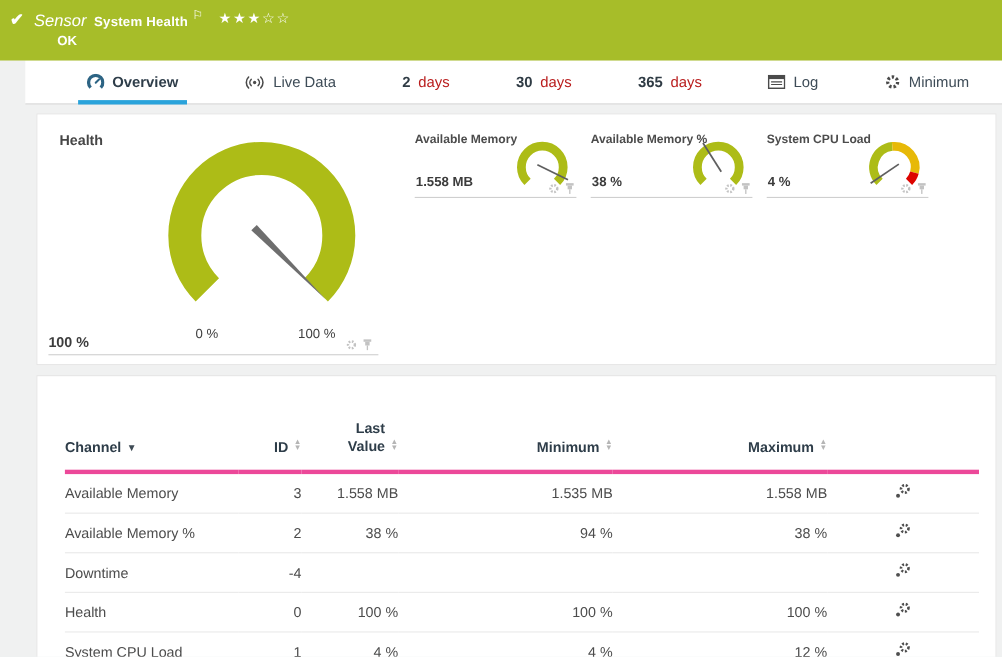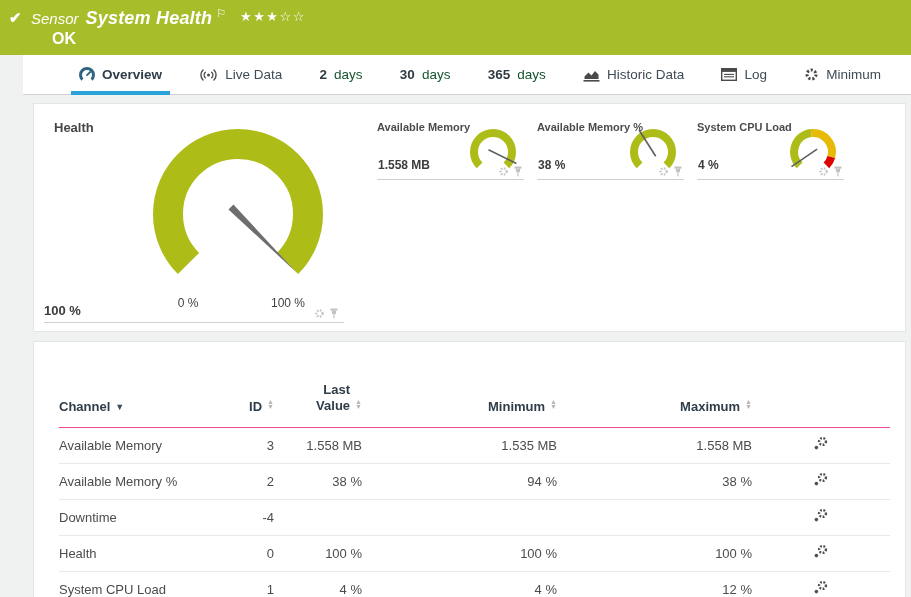--- a/index.html
+++ b/index.html
@@ -5,33 +5,33 @@
   * { box-sizing: border-box; margin: 0; padding: 0; }
   html,body { width:911px; height:597px; }
   body { font-family: "Liberation Sans", sans-serif; background:#eceff0; overflow:hidden; }
   .app { width:911px; height:597px; position:relative; background:#f0f1f1; overflow:hidden; }
 
   
   .topbar { height:55px; background:var(--green,#a7bd29); color:#fff; position:relative; }
   .check-icon { position:absolute; left:9px; top:9px; font-size:15px; font-weight:bold; }
   .title-row { padding:7px 0 0 31px; white-space:nowrap; }
   .kind { font-style:italic; font-size:15px; margin-right:7px; }
-  .sensor-name { font-weight:bold; font-size:18px; letter-spacing:.2px;font-style:italic; }
+  .sensor-name { font-weight:bold; font-size:12px; letter-spacing:.2px; }
   .flag-icon { font-size:11px; vertical-align:7px; margin-left:4px; }
   .stars { font-size:13px; margin-left:14px; letter-spacing:1.5px; vertical-align:3px; cursor:pointer; }
-  .status-ok { padding:1px 0 0 52px; font-weight:bold; font-size:16px; }
+  .status-ok { padding:1px 0 0 52px; font-weight:bold; font-size:12px; }
 
   
   .tabs { height:40px; background:#fff; border-bottom:1px solid #d2d2d2; display:flex;
           align-items:stretch; justify-content:space-between; padding:0 30px 0 56px;margin-left:23px; }
   .tab { display:flex; align-items:center; gap:7px; font-size:13.5px; color:#3e4c57;
          position:relative; cursor:pointer; white-space:nowrap; }
   .tab-icon { display:inline-flex; align-items:center; }
   .tab .tab-num { font-weight:bold; color:#2f3b44; }
-  .tab .tab-unit { color:#14532d; }
+  .tab .tab-unit { color:#b91c1c; }
   .tab.active { color:#2e3d49; font-weight:bold; }
   .tab.active::after { content:""; position:absolute; left:-8px; right:-8px; bottom:-1px;
                        height:4px; background:var(--accent,#2aa3db); }
 
   
   .content { padding:8px 5px 0 33px; }
   .panel { background:#fff; border:1px solid #e5e5e5; }
 
   
   .gauges-panel { height:229px; display:flex; position:relative; }
@@ -50,21 +50,21 @@
   .mini-title { font-size:11px; font-weight:bold; color:#4c4c4c; padding-top:7px; white-space:nowrap; }
   .mini-gauge-svg { position:absolute; right:2px; top:11px; }
   .mini-value { position:absolute; left:1px; bottom:7px; font-size:12px; font-weight:bold; color:#3c3c3c; }
   .mini-icons { position:absolute; right:1px; bottom:2px; display:flex; gap:4px; }
   .mini-icons span { display:inline-flex; cursor:pointer; }
 
   
   .table-panel { margin-top:9px; height:265px; padding:14px 15px 0 25px; overflow:hidden; }
   table { border-collapse:collapse; width:100%; font-size:13px; color:#4c4c4c; table-layout:fixed; }
   th { color:#2e3d49; font-weight:bold; text-align:right; vertical-align:bottom;
-       padding:26px 0 13px 0; border-bottom:1px solid #ec4899; cursor:pointer; }
+       padding:26px 0 13px 0; border-bottom:4px solid #ec4899; cursor:pointer; }
   th.col-channel { text-align:left; }
   th .wrapped { display:inline-block; max-width:46px; line-height:16px; vertical-align:bottom; }
   .sort-icon { display:inline-block; vertical-align:2px; margin-left:5px; color:#b5b5b5;
                font-size:7px; line-height:5px; }
   .sort-icon i { display:block; font-style:normal; }
   .channel-sort-icon { font-size:9px; color:#3f4b55; margin-left:5px; vertical-align:1px; }
   td { padding:8px 0 9px 0; border-bottom:1px solid #e9e9e9; }
   td.num { text-align:right; }
   td.icon-cell { text-align:center; }
   td.icon-cell span { display:inline-flex; cursor:pointer; }
@@ -110,30 +110,20 @@
   </div>
       <div class="tab">
 
     <span class="tab-num">30</span>
     <span class="tab-unit">days</span>
   </div>
       <div class="tab">
 
     <span class="tab-num">365</span>
     <span class="tab-unit">days</span>
-  </div>
-      <div class="tab">
-    <span class="tab-icon">
-          <svg width="17" height="14" viewBox="0 0 17 14">
-            <path d="M1.5 11 V8.5 L5.5 4.5 L8.5 7.5 L12 3 L15.5 6.5 V11 Z" fill="#4a4a4a"></path>
-            <path d="M0.5 12.8 H16.5" stroke="#4a4a4a" stroke-width="1.6"></path>
-          </svg>
-        </span>
-    <span class="tab-label">Historic Data</span>
-
   </div>
       <div class="tab">
     <span class="tab-icon">
           <svg width="16" height="13" viewBox="0 0 16 13">
             <rect x="0.7" y="0.7" width="14.6" height="11.6" fill="none" stroke="#4a4a4a" stroke-width="1.4"></rect>
             <rect x="0.7" y="0.7" width="14.6" height="3.2" fill="#4a4a4a"></rect>
             <line x1="3" y1="6.4" x2="13" y2="6.4" stroke="#4a4a4a" stroke-width="1.1"></line>
             <line x1="3" y1="8.8" x2="13" y2="8.8" stroke="#4a4a4a" stroke-width="1.1"></line>
           </svg>
         </span>

